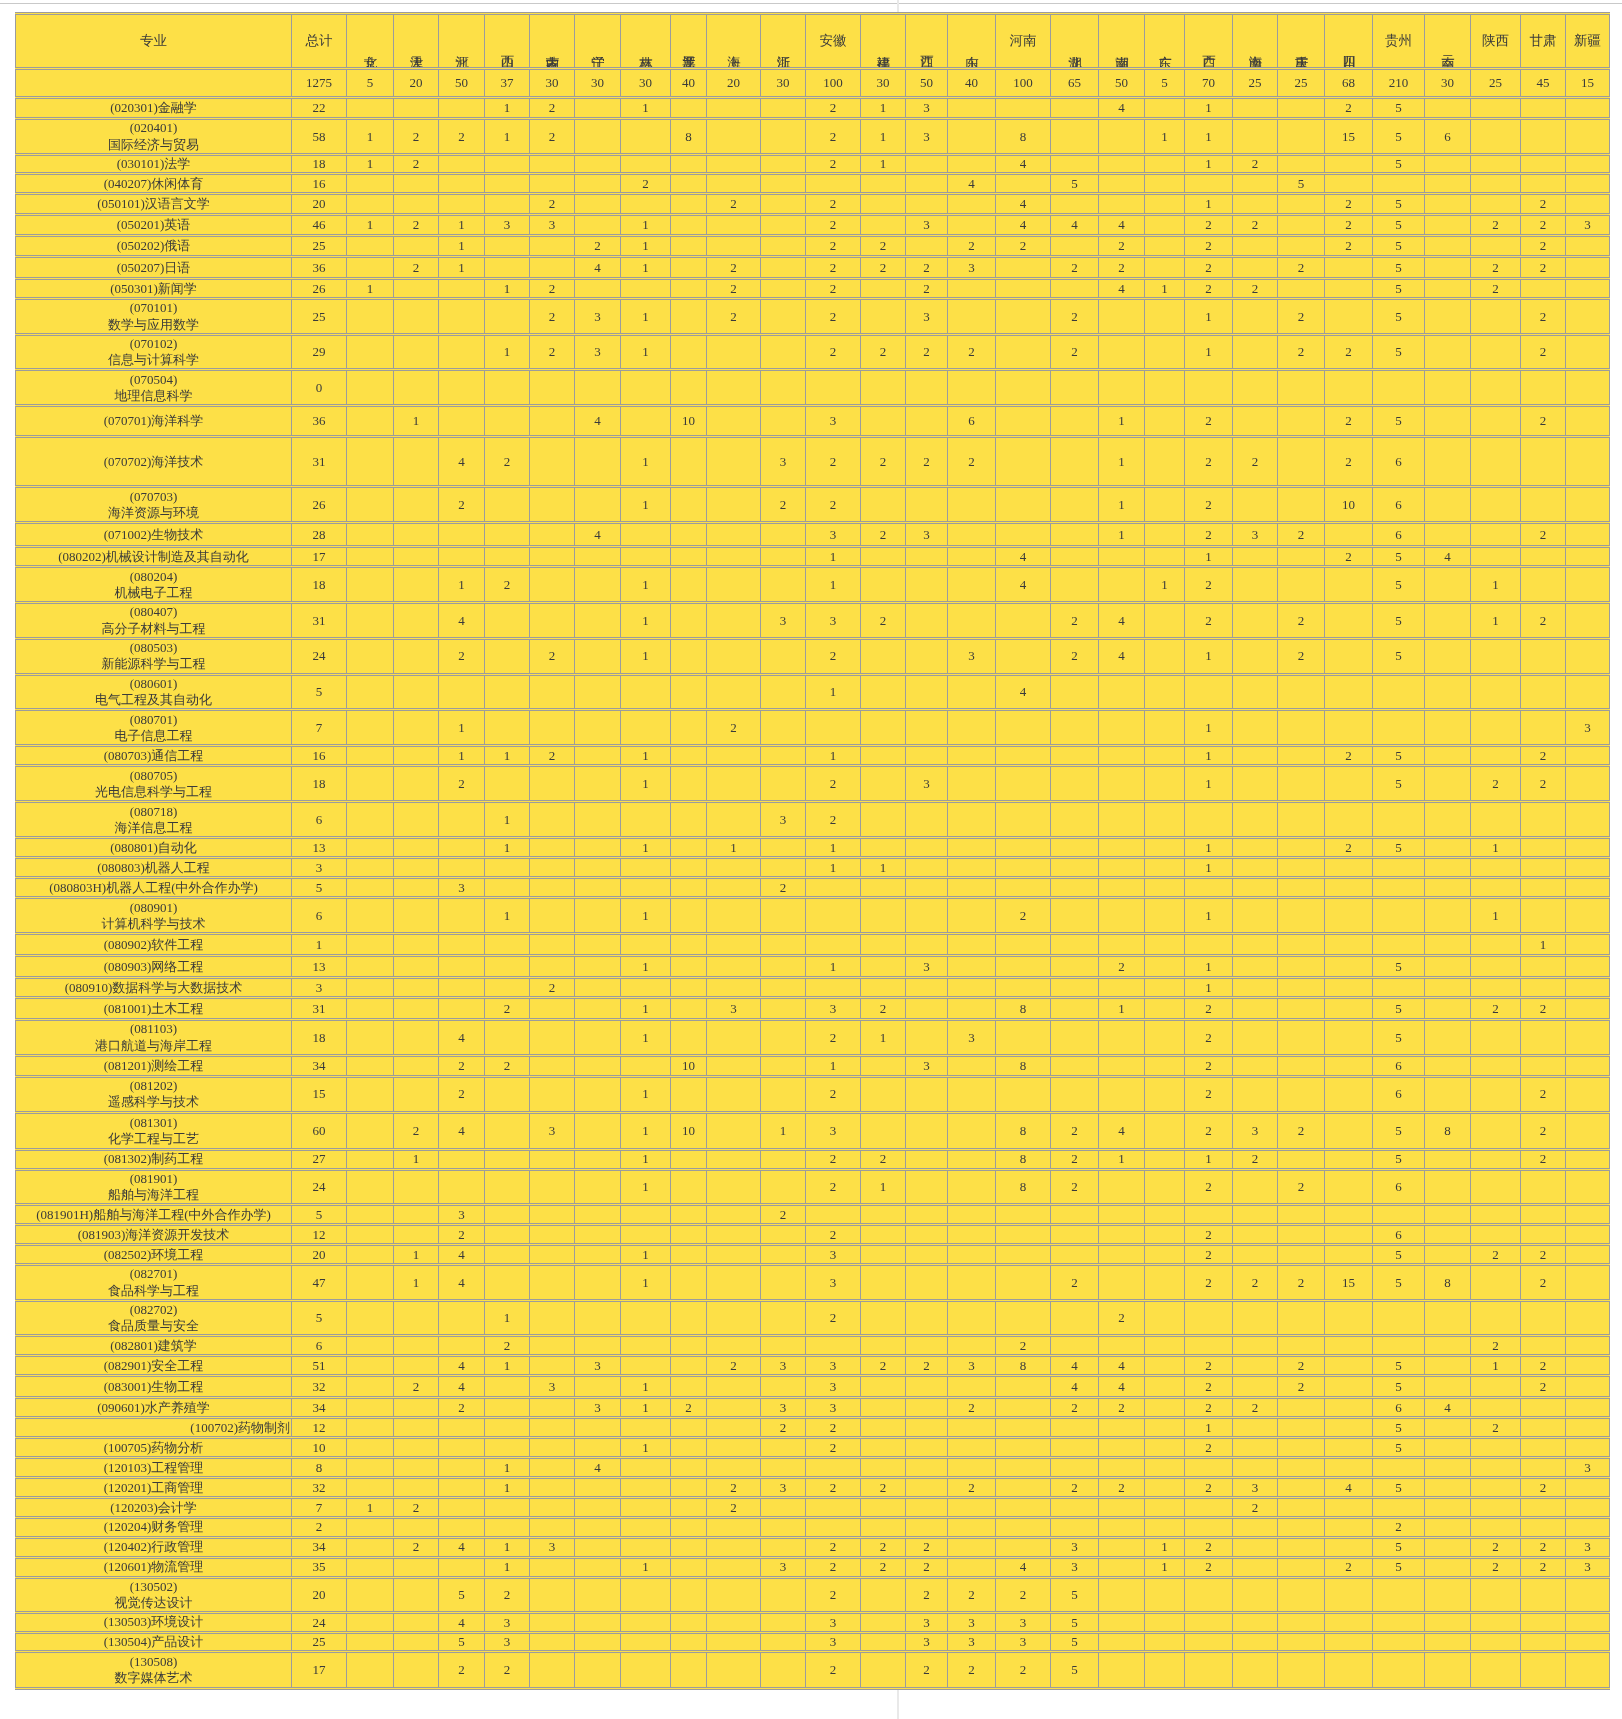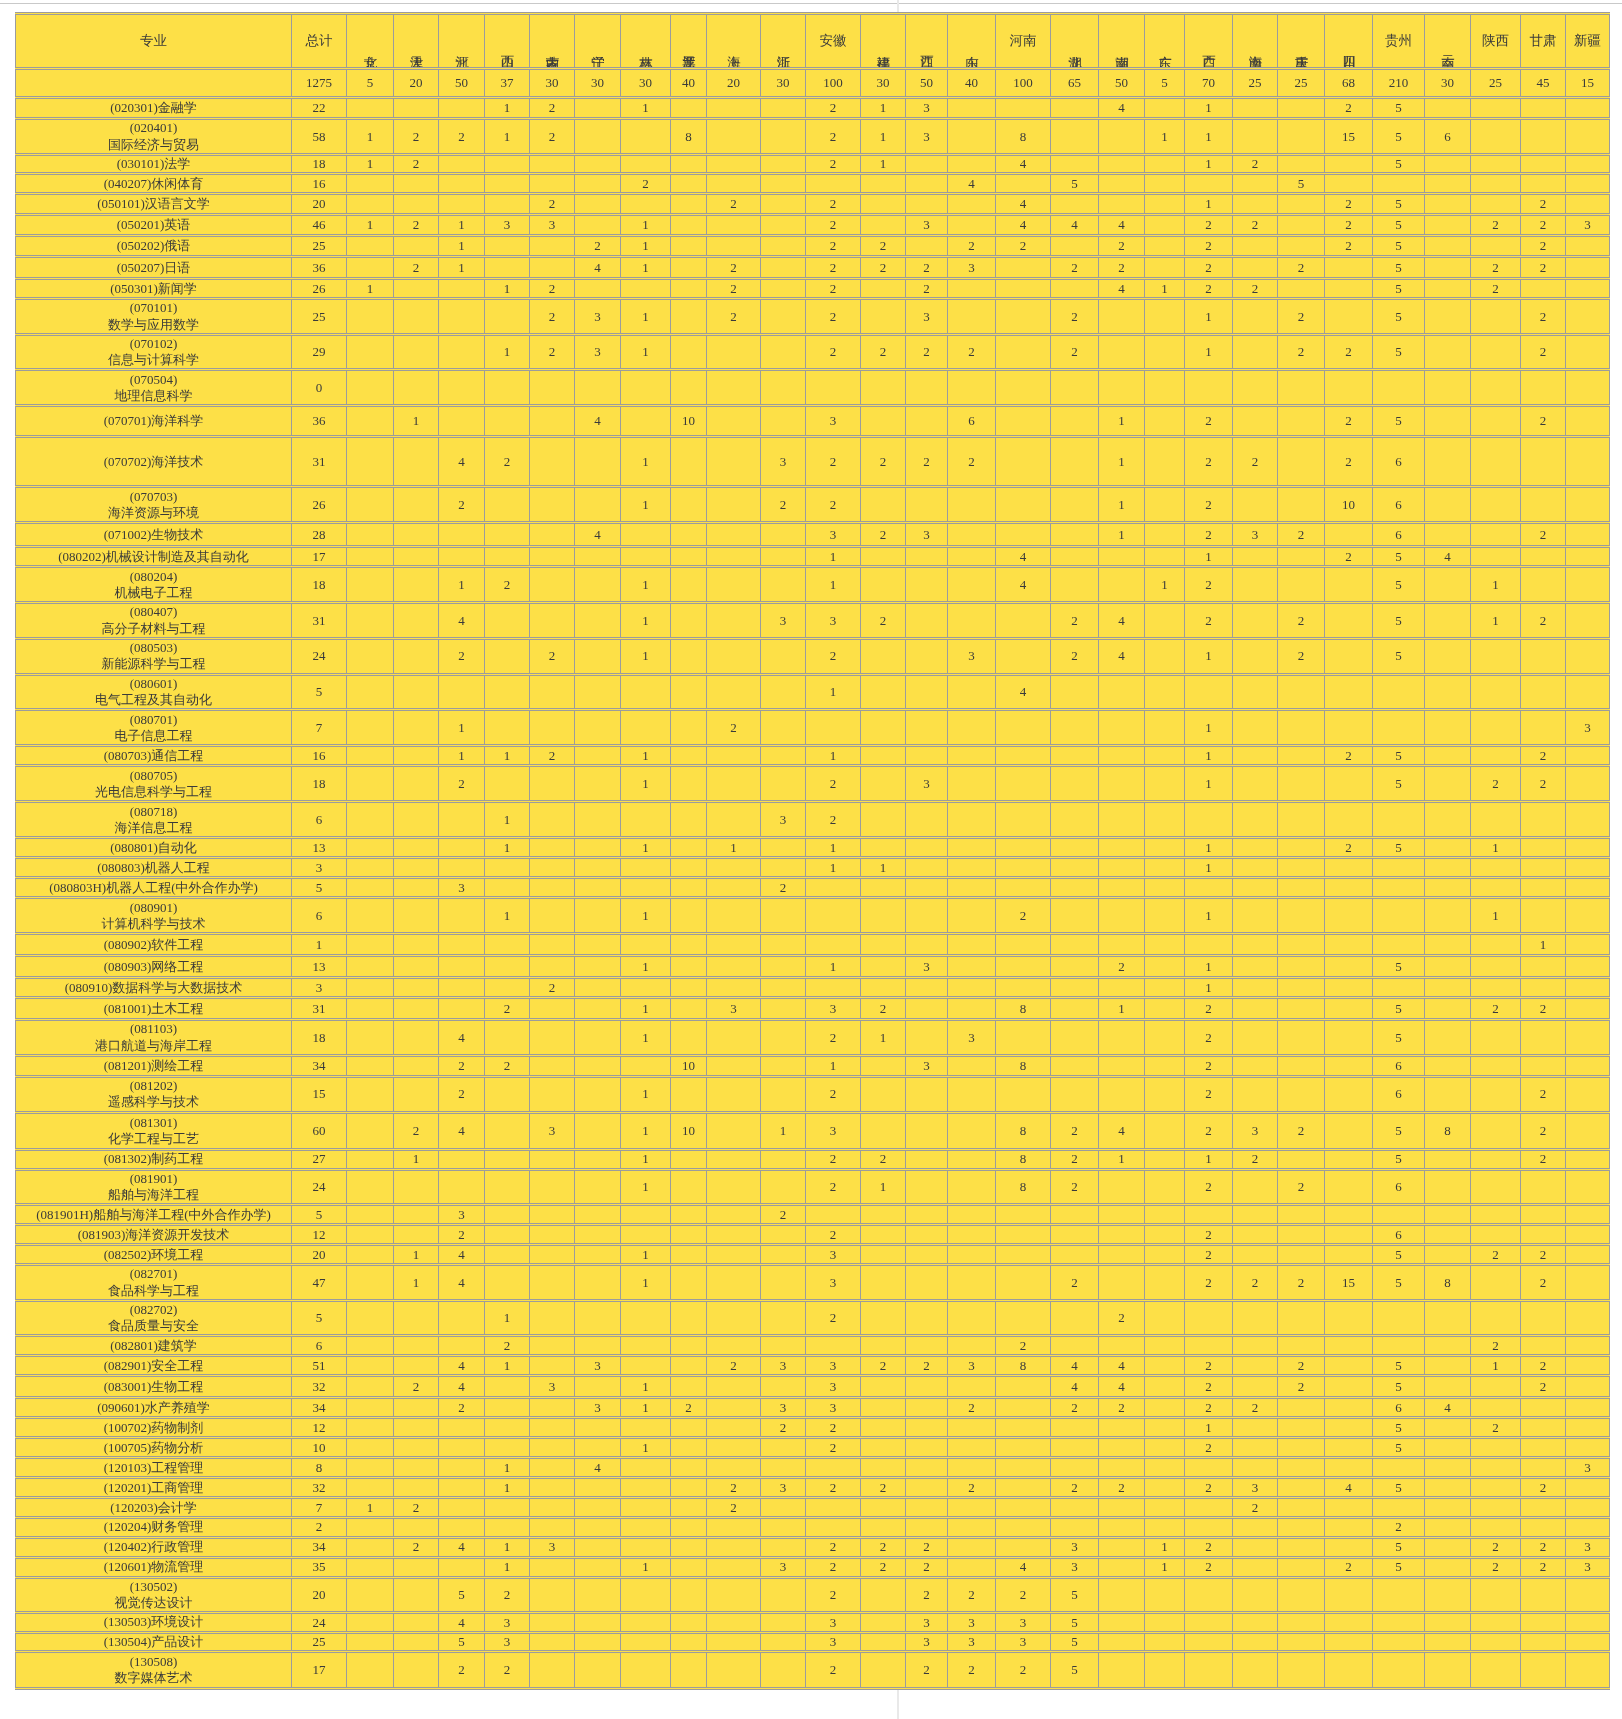--- a/index.html
+++ b/index.html
@@ -1660,21 +1660,21 @@
           <td>2</td>
           <td></td>
           <td></td>
           <td>6</td>
           <td>4</td>
           <td></td>
           <td></td>
           <td></td>
         </tr>
         <tr>
-          <td class="label-cell" style="height: 17px;">(100702)药物制剂</td>
+          <td class="label-cell" style="height: 17px; text-align: right;">(100702)药物制剂</td>
           <td>12</td>
           <td></td>
           <td></td>
           <td></td>
           <td></td>
           <td></td>
           <td></td>
           <td></td>
           <td></td>
           <td></td>

